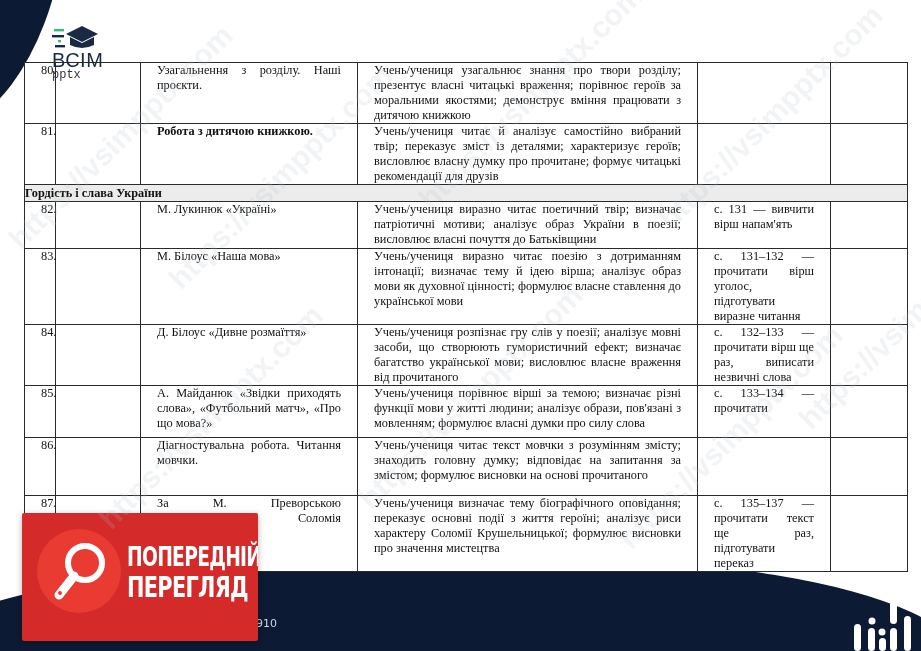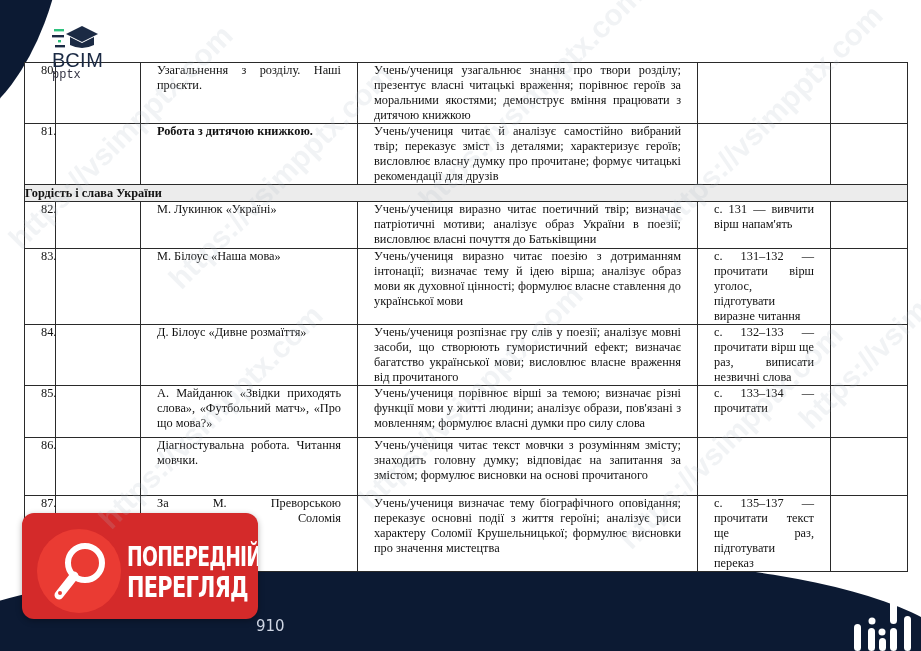--- a/index.html
+++ b/index.html
@@ -38,36 +38,36 @@
       text-align: justify; text-align-last: left;
     }
     td.num { padding-left: 7px; }
     tr.section td {
       background: #ececec; text-align: right; font-weight: bold; padding: 0;
       height: 16px; line-height: 16px;
     }
     .bold { font-weight: bold; }
 
     .preview-badge {
-      position: absolute; left: 22px; top: 513px; width: 236px; height: 106px;
-      background: #d42a2a; border-radius: 12px; z-index: 5;
+      position: absolute; left: 22px; top: 513px; width: 236px; height: 128px;
+      background: #d42a2a; border-radius: 2px; z-index: 5;
       box-shadow: 0 2px 6px rgba(0,0,0,0.3); overflow: hidden;
     }
     .badge-circle {
       position: absolute; left: 15px; top: 16px; width: 84px; height: 84px; border-radius: 50%;
       background: #ea3b33;
     }
     .badge-text {
       position: absolute; left: 105px; top: 30px; color: #fff;
       font-family: "DejaVu Sans", "Liberation Sans", sans-serif; font-weight: bold;
       font-size: 26px; line-height: 28px; letter-spacing: -1px;
       transform: scaleX(0.72); transform-origin: left top; white-space: nowrap;
     }
     .footer-num {
-      position: absolute; left: 256px; top: 617px; color: #cfd6e4; font-size: 15px;
+      position: absolute; left: 256px; top: 617px; color: #cfd6e4; font-size: 11px;
       font-family: "DejaVu Sans", sans-serif; z-index: 4;
     }
     .brand-mark { position: absolute; left: 848px; top: 588px; width: 70px; height: 63px; z-index: 4; }
     .watermark {
       position: absolute; inset: 0; z-index: 6; pointer-events: none; overflow: hidden;
     }
     .watermark span {
       position: absolute; color: rgba(180,190,200,0.18); font-family: "Liberation Sans", sans-serif;
       font-size: 30px; font-weight: bold; transform: rotate(-45deg); white-space: nowrap;
     }

